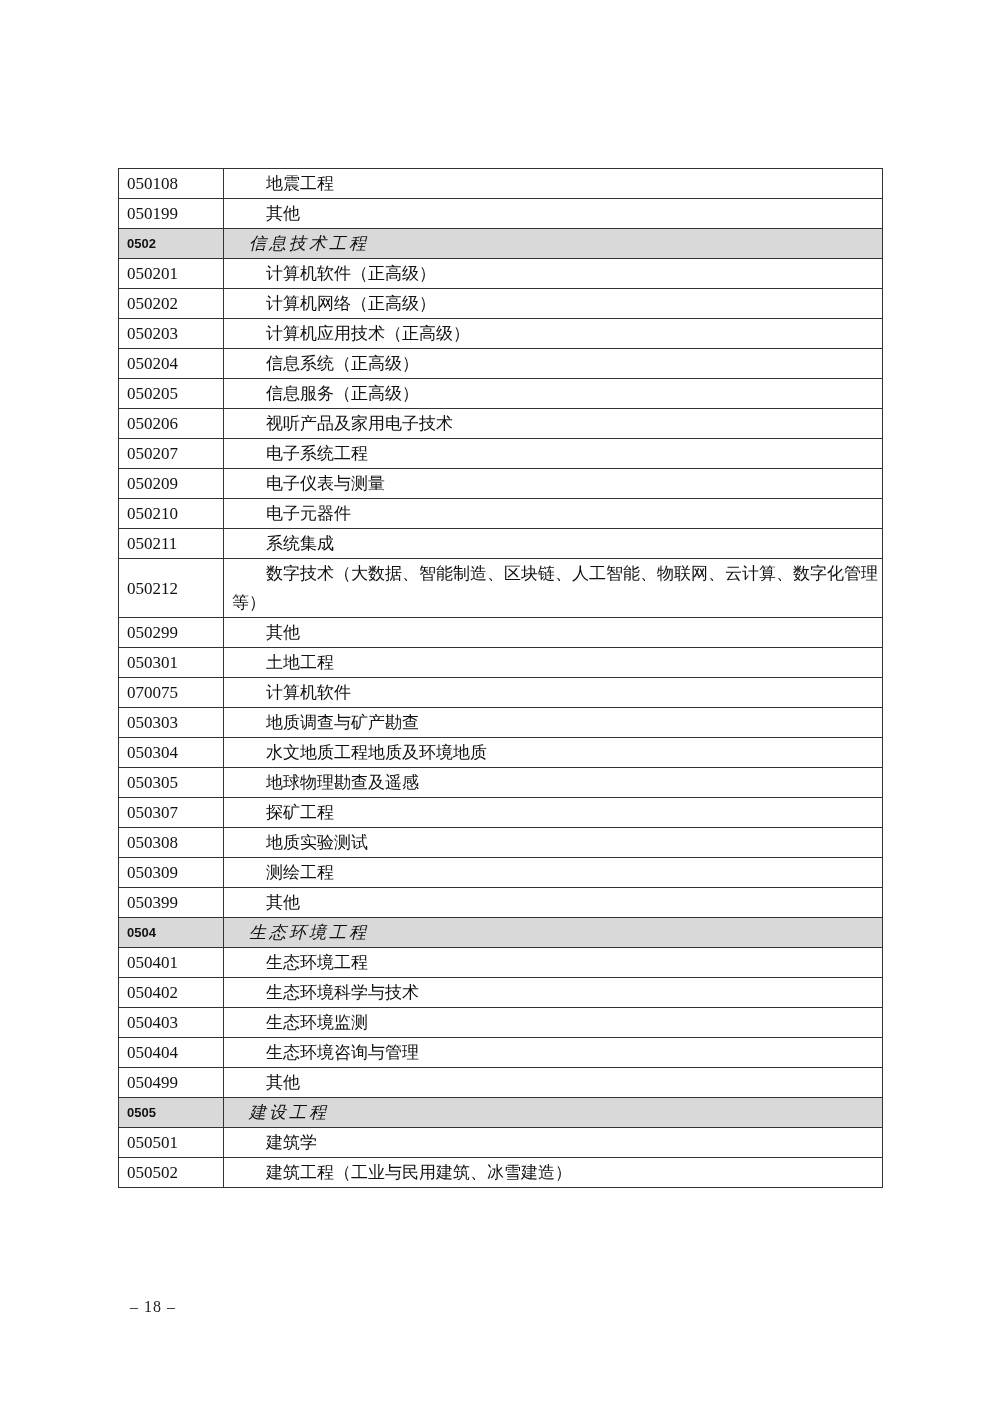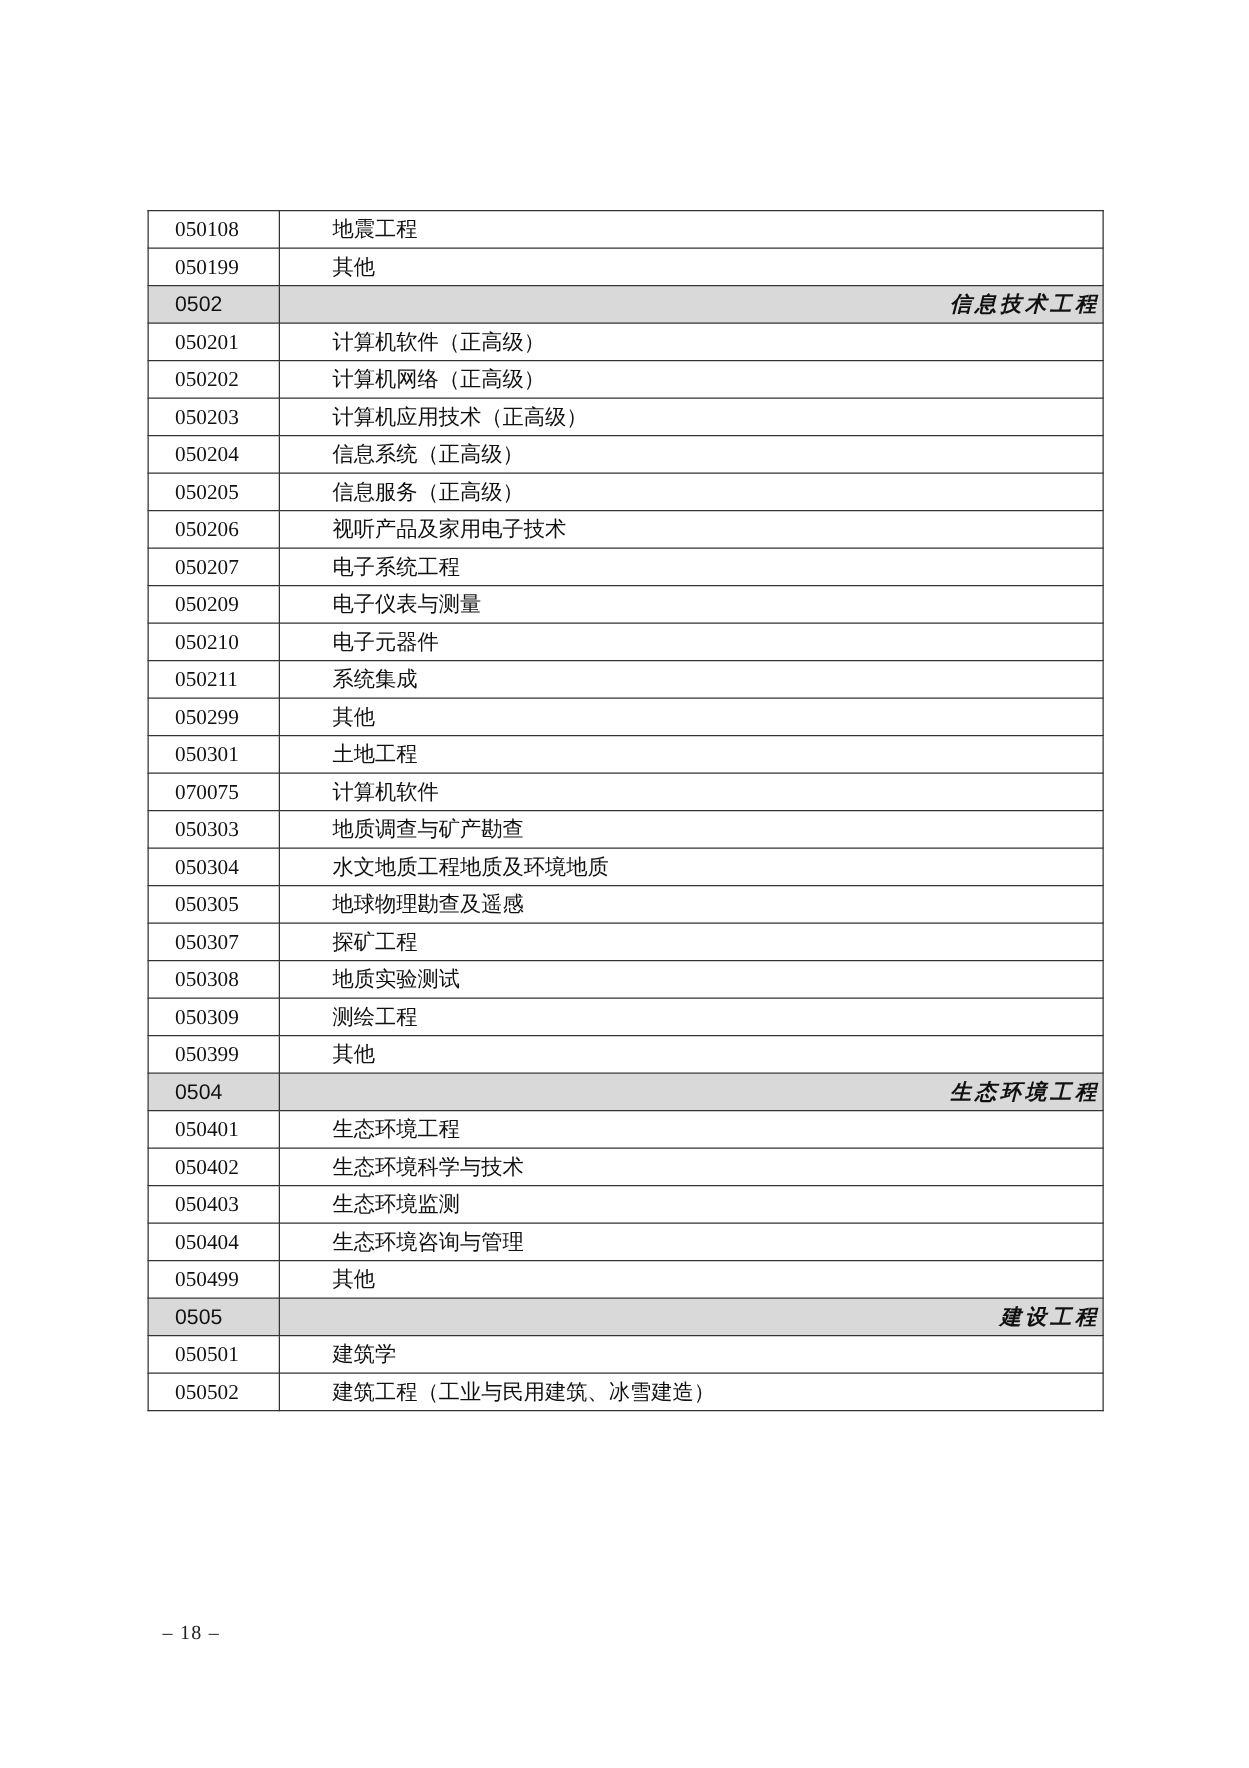--- a/index.html
+++ b/index.html
@@ -25,40 +25,39 @@
 
   table.cls-table td {
     border: 1px solid #333333;
     font-size: 17px;
     line-height: 29px;
     vertical-align: middle;
     overflow: hidden;
   }
   table.cls-table tr { height: 29px; }
 
-  td.code-cell { padding-left: 21px; }
+  td.code-cell { padding-left: 8px; }
   td.name-cell {
     padding: 0 2px 0 8px;
     text-indent: 2em;
     word-break: break-all;
   }
 
   tr.category { background: #d9d9d9; }
   tr.category td.code-cell {
     font-family: "Liberation Sans", "DejaVu Sans", sans-serif;
+    font-weight: bold;
+    font-size: 13px;
+    margin-left: 36px;
+  }
+  tr.category td.name-cell {
     font-weight: normal;
-    font-size: 17px;
-    margin-left: 36px;
-  }
-  tr.category td.name-cell {
-    font-weight: bold;
     font-style: italic;
     text-indent: 1em;
     letter-spacing: 3px;
-    text-align: right;
   }
 
   .footer {
     position: absolute;
     left: 130px; top: 1298px;
     font-size: 16px;
     letter-spacing: 1px;
     color: #222222;
   }
 </style>
@@ -119,20 +118,24 @@
         </tr>
         <tr class="item">
           <td class="code-cell">050210</td>
           <td class="name-cell">电子元器件</td>
         </tr>
         <tr class="item">
           <td class="code-cell">050211</td>
           <td class="name-cell">系统集成</td>
         </tr>
         <tr class="item">
+          <td class="code-cell">050212</td>
+          <td class="name-cell">数字技术（大数据、智能制造、区块链、人工智能、物联网、云计算、数字化管理等）</td>
+        </tr>
+        <tr class="item">
           <td class="code-cell">050299</td>
           <td class="name-cell">其他</td>
         </tr>
         <tr class="item">
           <td class="code-cell">050301</td>
           <td class="name-cell">土地工程</td>
         </tr>
         <tr class="item">
           <td class="code-cell">070075</td>
           <td class="name-cell">计算机软件</td>

